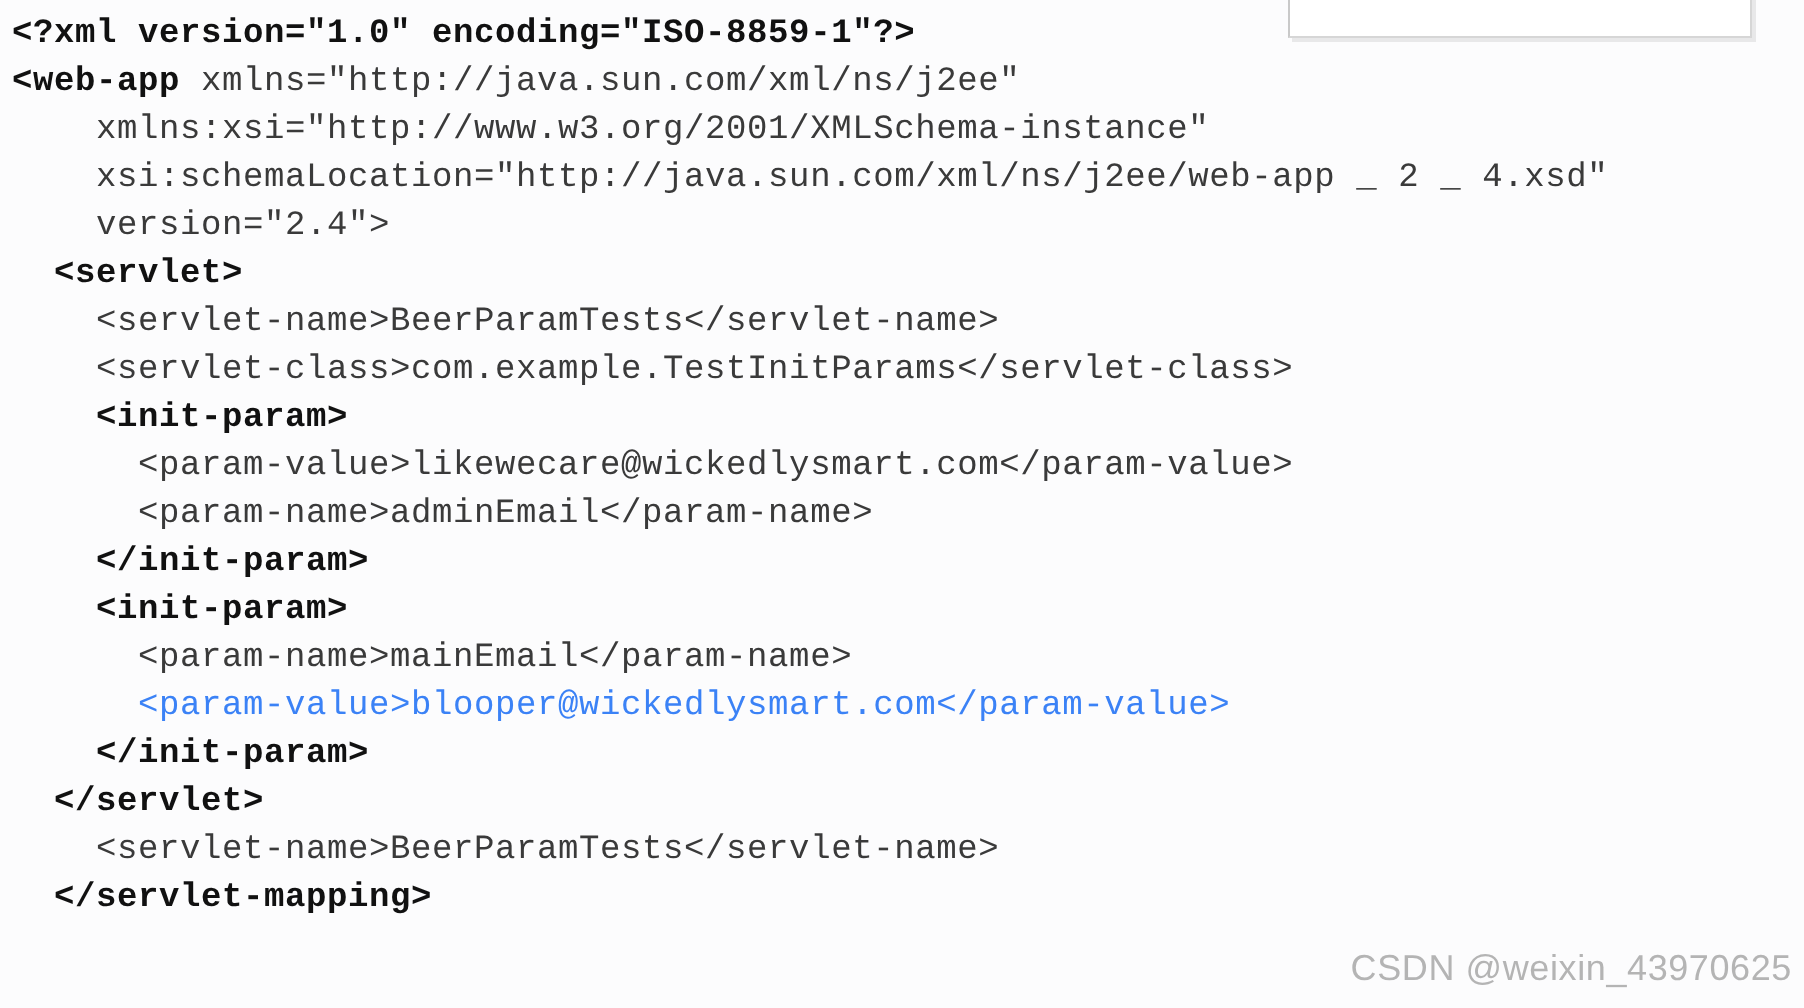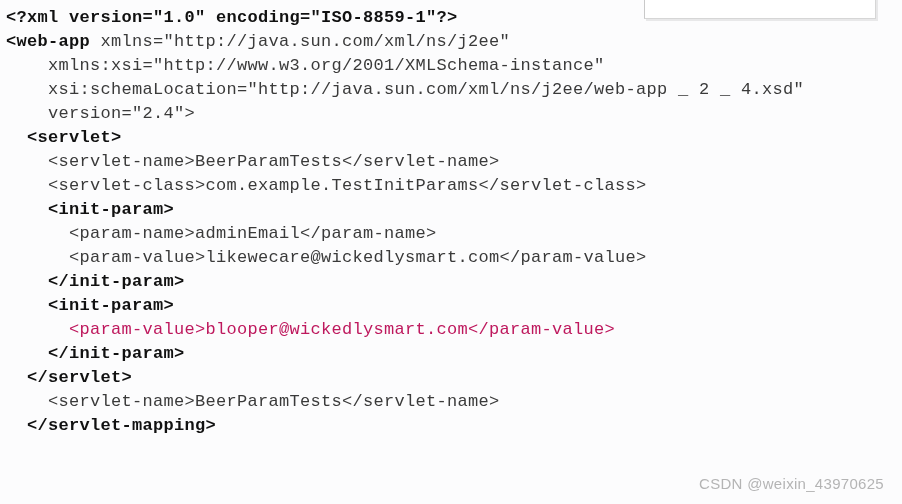--- a/index.html
+++ b/index.html
@@ -18,27 +18,27 @@
     font-size: 17px;
     line-height: 24px;
     color: #2b2b2b;
     padding: 6px 0 0 6px;
     box-sizing: border-box;
     letter-spacing: 0.3px;
   }
   .line { white-space: pre; }
   .b { font-weight: 700; color: #111; }
   .n { font-weight: 400; color: #3a3a3a; }
-  .g { font-weight: 400; color: #be185d; }
+  .g { font-weight: 400; color: #3b82f6; }
   .watermark {
     position: absolute;
-    right: 18px;
+    right: 6px;
     bottom: 8px;
     font-family: Arial, Helvetica, sans-serif;
-    font-size: 15px;
+    font-size: 18px;
     color: rgba(120,120,120,0.55);
     letter-spacing: 0.3px;
     user-select: none;
   }
   .cardlet {
     position: absolute;
     top: -2px;
     right: 26px;
     width: 230px;
     height: 20px;
@@ -58,24 +58,25 @@
   <div id="code">
       <div class="line"><span class="b">&lt;?xml version="1.0" encoding="ISO-8859-1"?&gt;</span></div>
       <div class="line"><span class="b">&lt;web-app </span><span class="n">xmlns="http://java.sun.com/xml/ns/j2ee"</span></div>
       <div class="line"><span class="n">    xmlns:xsi="http://www.w3.org/2001/XMLSchema-instance"</span></div>
       <div class="line"><span class="n">    xsi:schemaLocation="http://java.sun.com/xml/ns/j2ee/web-app _ 2 _ 4.xsd"</span></div>
       <div class="line"><span class="n">    version="2.4"&gt;</span></div>
       <div class="line"><span class="b">  &lt;servlet&gt;</span></div>
       <div class="line"><span class="n">    &lt;servlet-name&gt;BeerParamTests&lt;/servlet-name&gt;</span></div>
       <div class="line"><span class="n">    &lt;servlet-class&gt;com.example.TestInitParams&lt;/servlet-class&gt;</span></div>
       <div class="line"><span class="b">    &lt;init-param&gt;</span></div>
+      <div class="line"><span class="n">      &lt;param-value&gt;likewecare@wickedlysmart.com&lt;/param-value&gt;</span></div>
       <div class="line"><span class="n">      &lt;param-name&gt;adminEmail&lt;/param-name&gt;</span></div>
-      <div class="line"><span class="n">      &lt;param-value&gt;likewecare@wickedlysmart.com&lt;/param-value&gt;</span></div>
       <div class="line"><span class="b">    &lt;/init-param&gt;</span></div>
       <div class="line"><span class="b">    &lt;init-param&gt;</span></div>
+      <div class="line"><span class="n">      &lt;param-name&gt;mainEmail&lt;/param-name&gt;</span></div>
       <div class="line"><span class="g">      &lt;param-value&gt;blooper@wickedlysmart.com&lt;/param-value&gt;</span></div>
       <div class="line"><span class="b">    &lt;/init-param&gt;</span></div>
       <div class="line"><span class="b">  &lt;/servlet&gt;</span></div>
       <div class="line"><span class="n">    &lt;servlet-name&gt;BeerParamTests&lt;/servlet-name&gt;</span></div>
       <div class="line"><span class="b">  &lt;/servlet-mapping&gt;</span></div>
     </div>
   <div class="watermark">CSDN @weixin_43970625</div>
 </div>
 
 </body></html>

